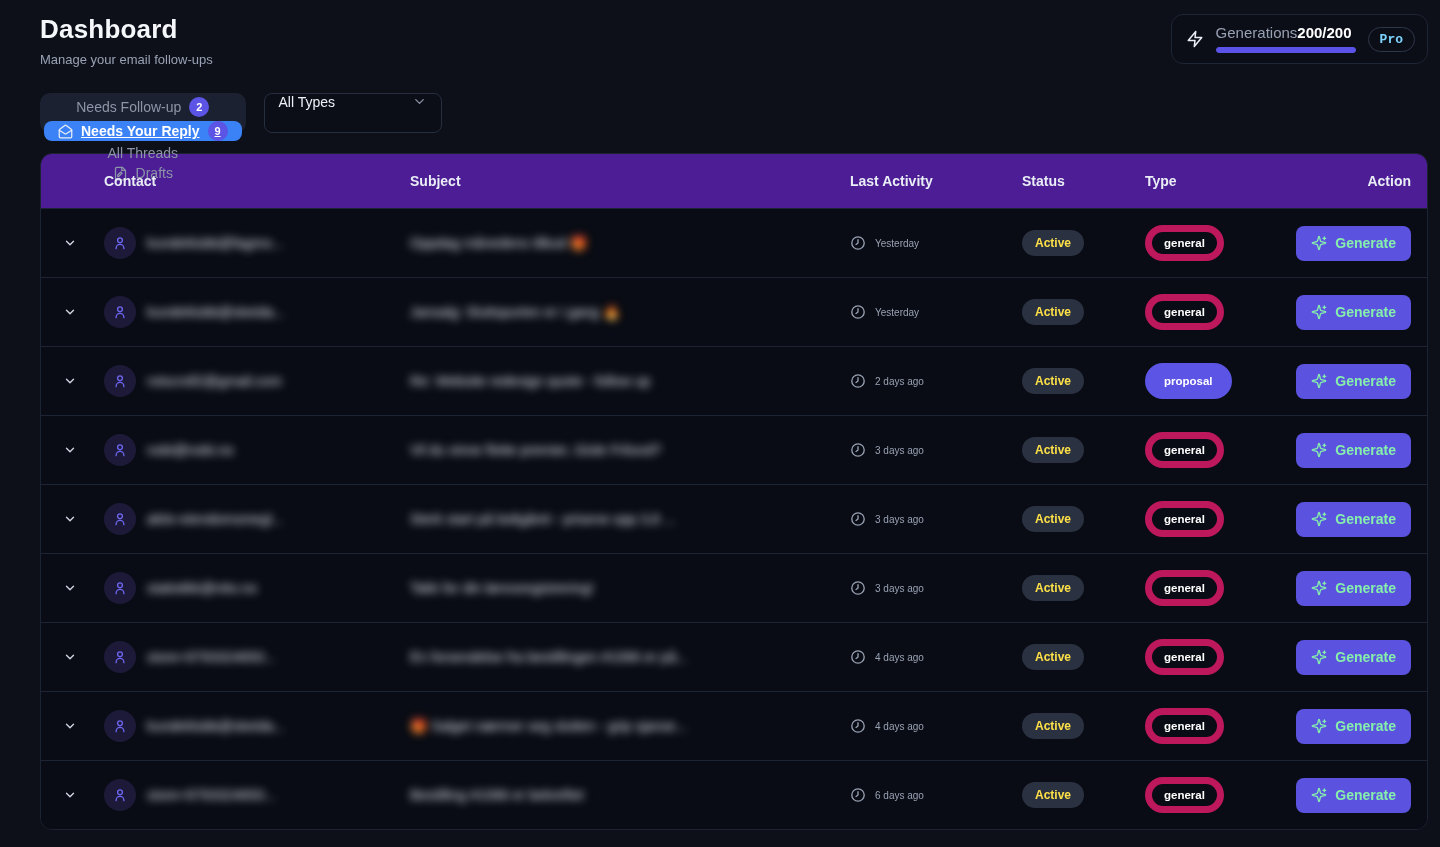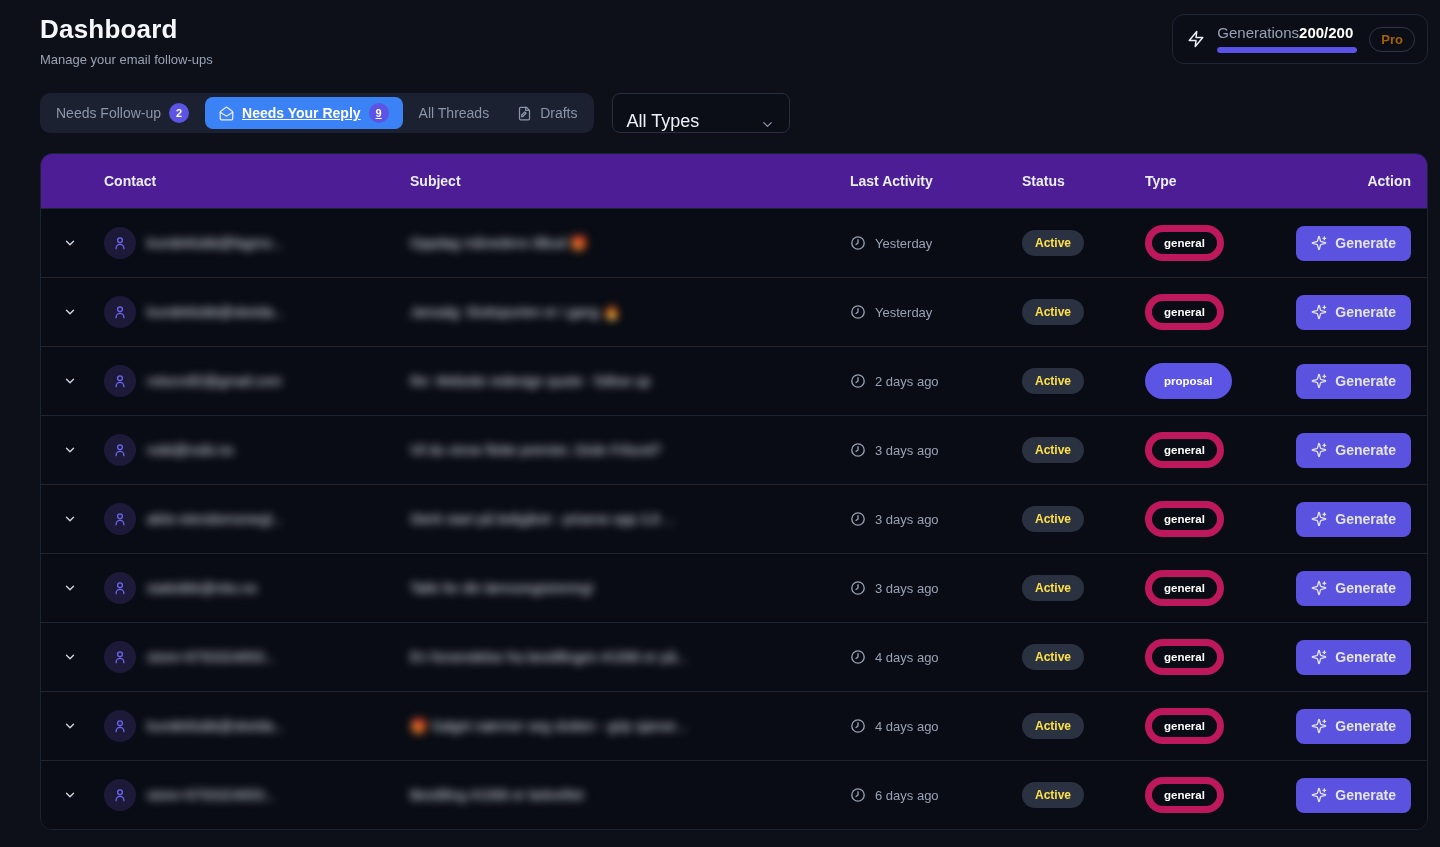--- a/index.html
+++ b/index.html
@@ -24,47 +24,47 @@
   }
   .bolt-icon { color:#e9edf5; display:flex; }
   .usage-mid { display:flex; flex-direction:column; gap:6px; }
   .usage-text { font-size:15px; line-height:16px; white-space:nowrap; }
   .usage-label { color:#98a1b3; }
   .usage-count { color:#ffffff; font-weight:700; }
   .progress-track { width:140px; height:6px; border-radius:3px; background:#272e3d; overflow:hidden; }
   .progress-fill { height:100%; border-radius:3px; background:#5b53e8; }
   .pro-badge {
     border:1px solid #2e364a; border-radius:999px; padding:4px 11px;
-    font-size:13px; font-weight:700; color:#a16207;
+    font-size:13px; font-weight:700; color:#7dd3fc;font-family:Liberation Mono, monospace;
   }
 
   
   .toolbar { display:flex; align-items:center; margin-top:26px; }
   .tabstrip {
     display:inline-flex; align-items:center; gap:4px;
-    background:#1b2130; border-radius:10px; padding:4px; height:40px;
+    background:#1b2130; border-radius:10px; padding:4px; height:40px;flex-direction:column;
   }
   .tab {
     display:inline-flex; align-items:center; gap:8px;
     background:transparent; border:none; cursor:pointer;
     color:#8d95a8; font-family:inherit; font-size:14px; font-weight:500;
     height:32px; padding:0 12px; border-radius:8px; white-space:nowrap;
   }
   .tab.active { background:#3b82f6; color:#ffffff; font-weight:700; padding:0 14px;text-decoration:underline; }
   .tab-icon { display:flex; color:#e9edf5; }
   .count-badge {
     width:20px; height:20px; border-radius:50%;
     background:#5b54e4; color:#fff; font-size:11px; font-weight:700;
     display:inline-flex; align-items:center; justify-content:center;
   }
   .type-filter {
     margin-left:18px; height:40px; width:178px;
     background:#0b0e17; border:1px solid #262e40; border-radius:8px;
-    color:#eef1f7; font-family:inherit; font-size:18px; font-weight:500;
-    display:flex; align-items:flex-end; justify-content:space-between;
+    color:#eef1f7; font-family:inherit; font-size:14px; font-weight:500;
+    display:flex; align-items:flex-start; justify-content:space-between;
     padding:0 14px; cursor:pointer;
   }
   .type-filter .chev { color:#8d95a8; display:flex; }
 
   
   .table {
     margin-top:20px; border:1px solid #1c2332; border-radius:12px;
     overflow:hidden; background:#090c14;
   }
   .thead, .trow {
@@ -81,38 +81,38 @@
   .expand-btn { background:none; border:none; color:#cfd5e2; cursor:pointer; display:flex; padding:2px; }
 
   .avatar {
     width:32px; height:32px; border-radius:50%; flex:none;
     background:#1c1a38; color:#6e66f0;
     display:inline-flex; align-items:center; justify-content:center;
   }
   .contact-cell { gap:11px; }
   .blurred { filter:blur(4px); color:#dde2ec; font-size:14px; font-weight:500; white-space:nowrap; overflow:hidden; }
 
-  .activity-cell { gap:9px; color:#99a2b4; font-size:13px; }
+  .activity-cell { gap:9px; color:#99a2b4; font-size:10px; }
   .clock-icon { display:flex; color:#99a2b4; }
 
   .status-badge {
     background:#2a3140; color:#fde047; font-size:12px; font-weight:700;
     border-radius:999px; padding:6px 13px;
   }
   .type-badge {
     background:transparent; border:7px solid #be185d; color:#ffffff;
     font-size:11.5px; font-weight:700; border-radius:999px; padding:5px 12px;
   }
   .type-badge.type-proposal { background:#5b54e4; border-color:#5b54e4; }
 
   .action-cell { justify-content:flex-end; padding-right:16px; }
   .generate-btn {
     display:inline-flex; align-items:center; gap:8px;
     background:#5b53e0; border:none; border-radius:8px;
-    color:#e5e5e5; font-family:inherit; font-size:14px; font-weight:600;
+    color:#86efac; font-family:inherit; font-size:14px; font-weight:600;
     height:35px; padding:0 15px; cursor:pointer;
   }
   .sparkles-icon { display:flex; }
 </style>
 </head>
 <body>
 
 <div class="page">
 
   <div class="header-row">

